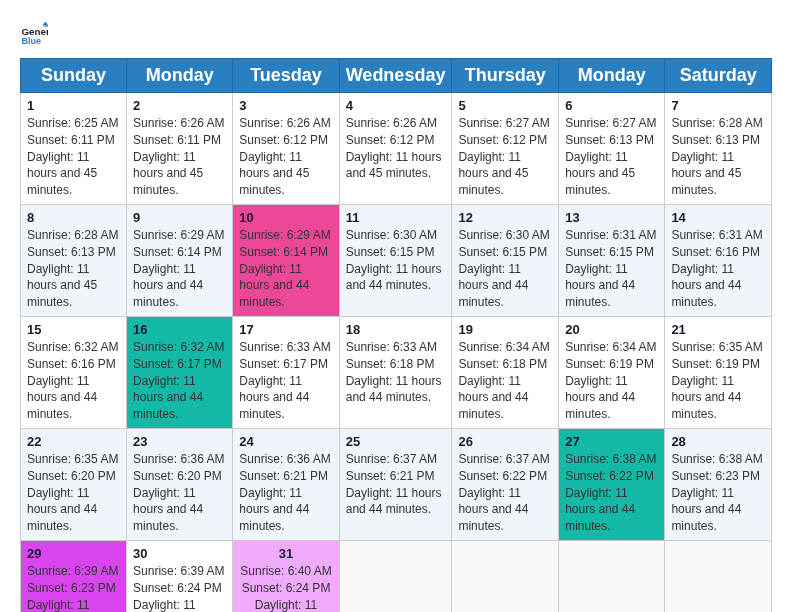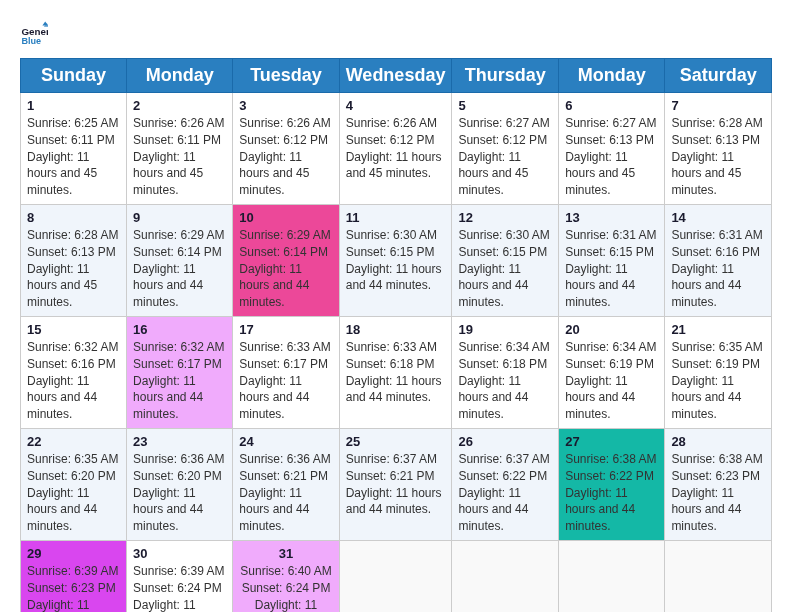--- a/index.html
+++ b/index.html
@@ -177,21 +177,21 @@
         <td style="background: rgb(240, 245, 251);">
           <span class="day-num">14</span>
           <div class="day-info">Sunrise: 6:31 AM<br>Sunset: 6:16 PM<br>Daylight: 11 hours and 44 minutes.</div>
         </td>
       </tr>
       <tr>
         <td style="background: rgb(255, 255, 255);">
           <span class="day-num">15</span>
           <div class="day-info">Sunrise: 6:32 AM<br>Sunset: 6:16 PM<br>Daylight: 11 hours and 44 minutes.</div>
         </td>
-        <td style="background: #f0abfc;">
+        <td style="background: #14b8a6;">
           <span class="day-num">16</span>
           <div class="day-info">Sunrise: 6:32 AM<br>Sunset: 6:17 PM<br>Daylight: 11 hours and 44 minutes.</div>
         </td>
         <td style="background: rgb(255, 255, 255);">
           <span class="day-num">17</span>
           <div class="day-info">Sunrise: 6:33 AM<br>Sunset: 6:17 PM<br>Daylight: 11 hours and 44 minutes.</div>
         </td>
         <td style="background: rgb(255, 255, 255);">
           <span class="day-num">18</span>
           <div class="day-info">Sunrise: 6:33 AM<br>Sunset: 6:18 PM<br>Daylight: 11 hours and 44 minutes.</div>

